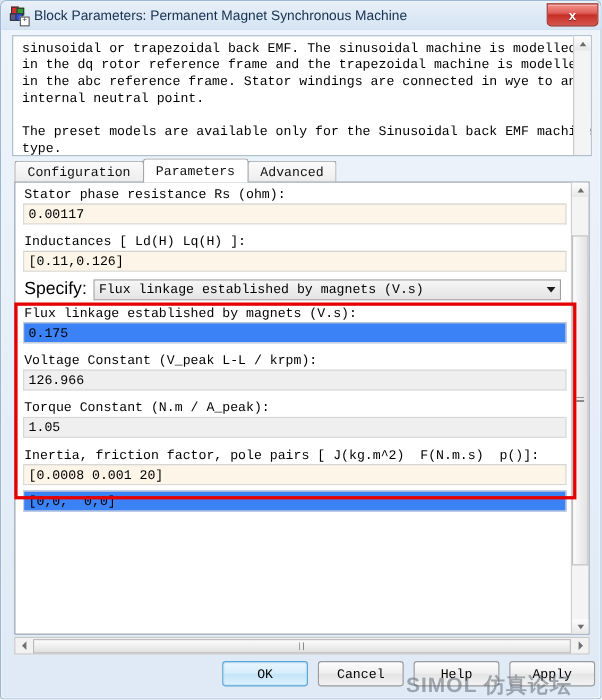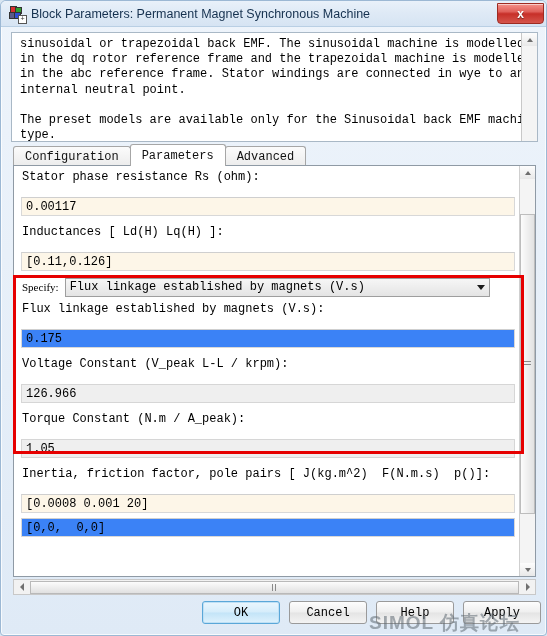--- a/index.html
+++ b/index.html
@@ -204,21 +204,21 @@
   .rows {
     position: absolute;
     left: 0; top: 0;
     width: 507px;
     height: 412px;
   }
   .field-label {
     font-family: "Liberation Mono", monospace;
     font-size: 12px;
     color: #000;
-    padding: 4px 0 13px 8px;
+    padding: 4px 0 1px 8px;
     white-space: pre;
   }
   .field-input {
     margin: 0 6px 0 7px;
     height: 19px;
     box-sizing: border-box;
     background: #fdf6e8;
     border: 1px solid #d8d8d8;
     border-top-color: #cfcfcf;
     font-family: "Liberation Mono", monospace;
@@ -239,22 +239,22 @@
   .sep { height: 5px; }
 
   
   .specify-row {
     display: flex;
     align-items: center;
     padding-left: 8px;
     height: 22px;
   }
   .specify-label {
-    font-family: Liberation Serif, serif;
-    font-size: 11px;
+    font-family: Liberation Sans, sans-serif;
+    font-size: 16px;
     color: #000;
     white-space: pre;
   }
   .combo {
     position: relative;
     margin-left: 6px;
     height: 19px;
     width: 425px;
     box-sizing: border-box;
     background: linear-gradient(180deg,#f6f6f6 0%, #e4e4e4 100%);

